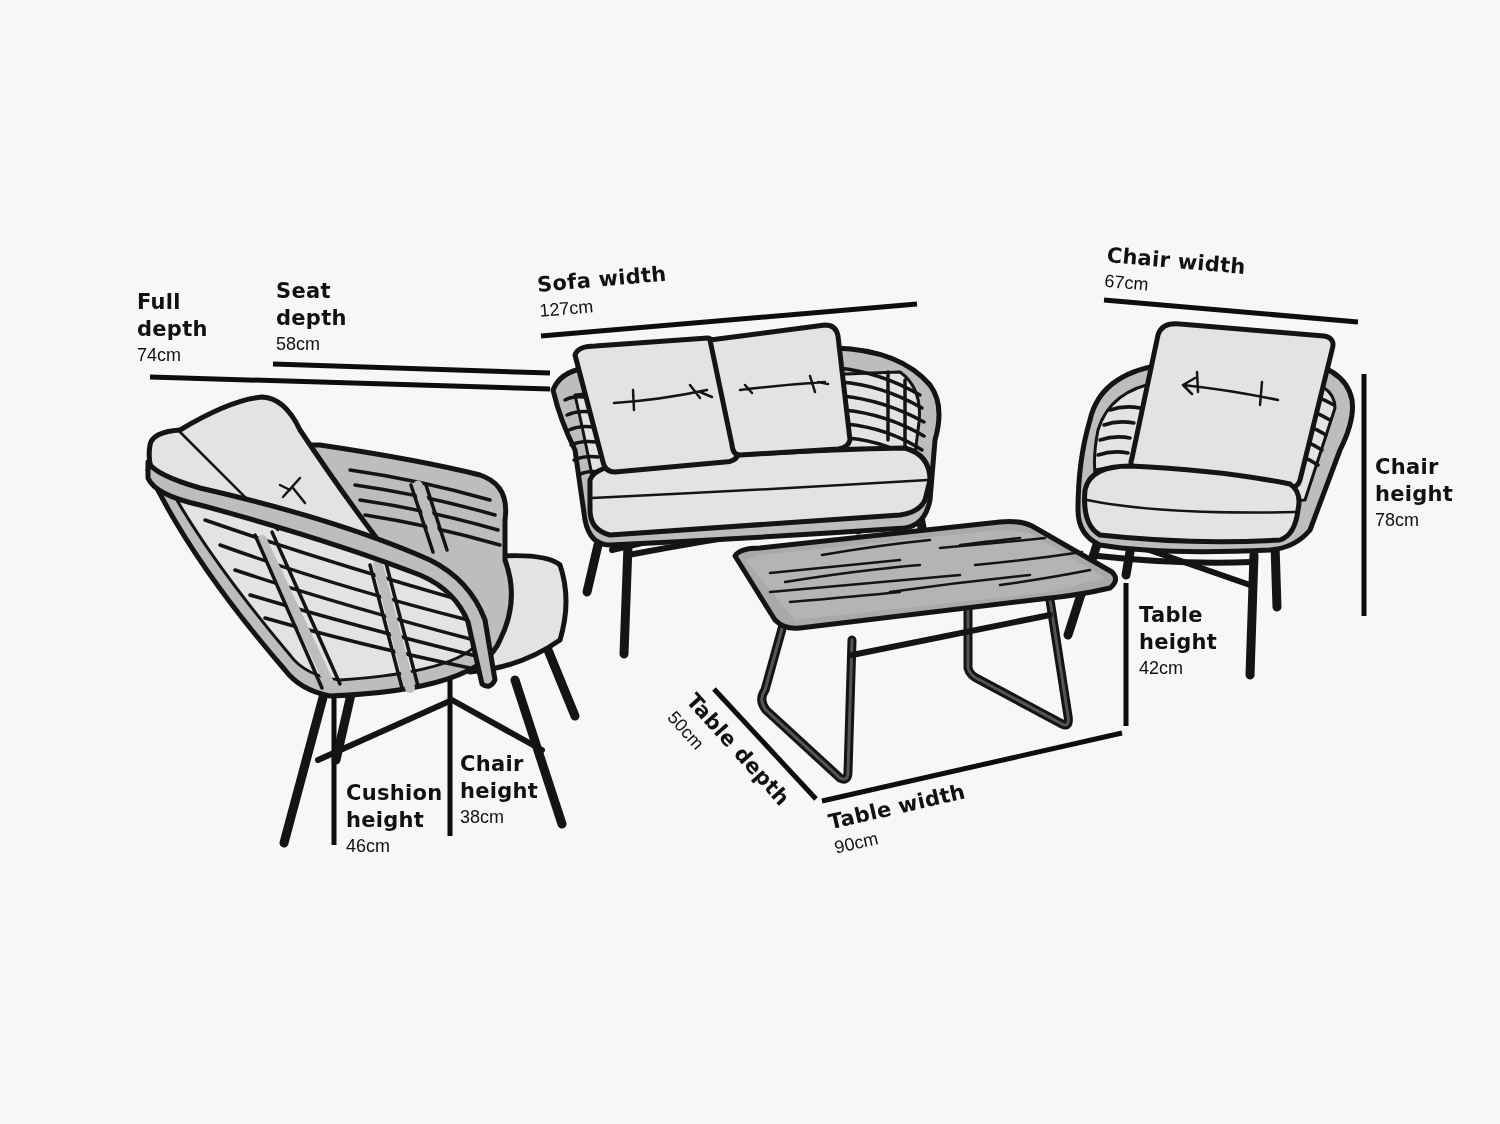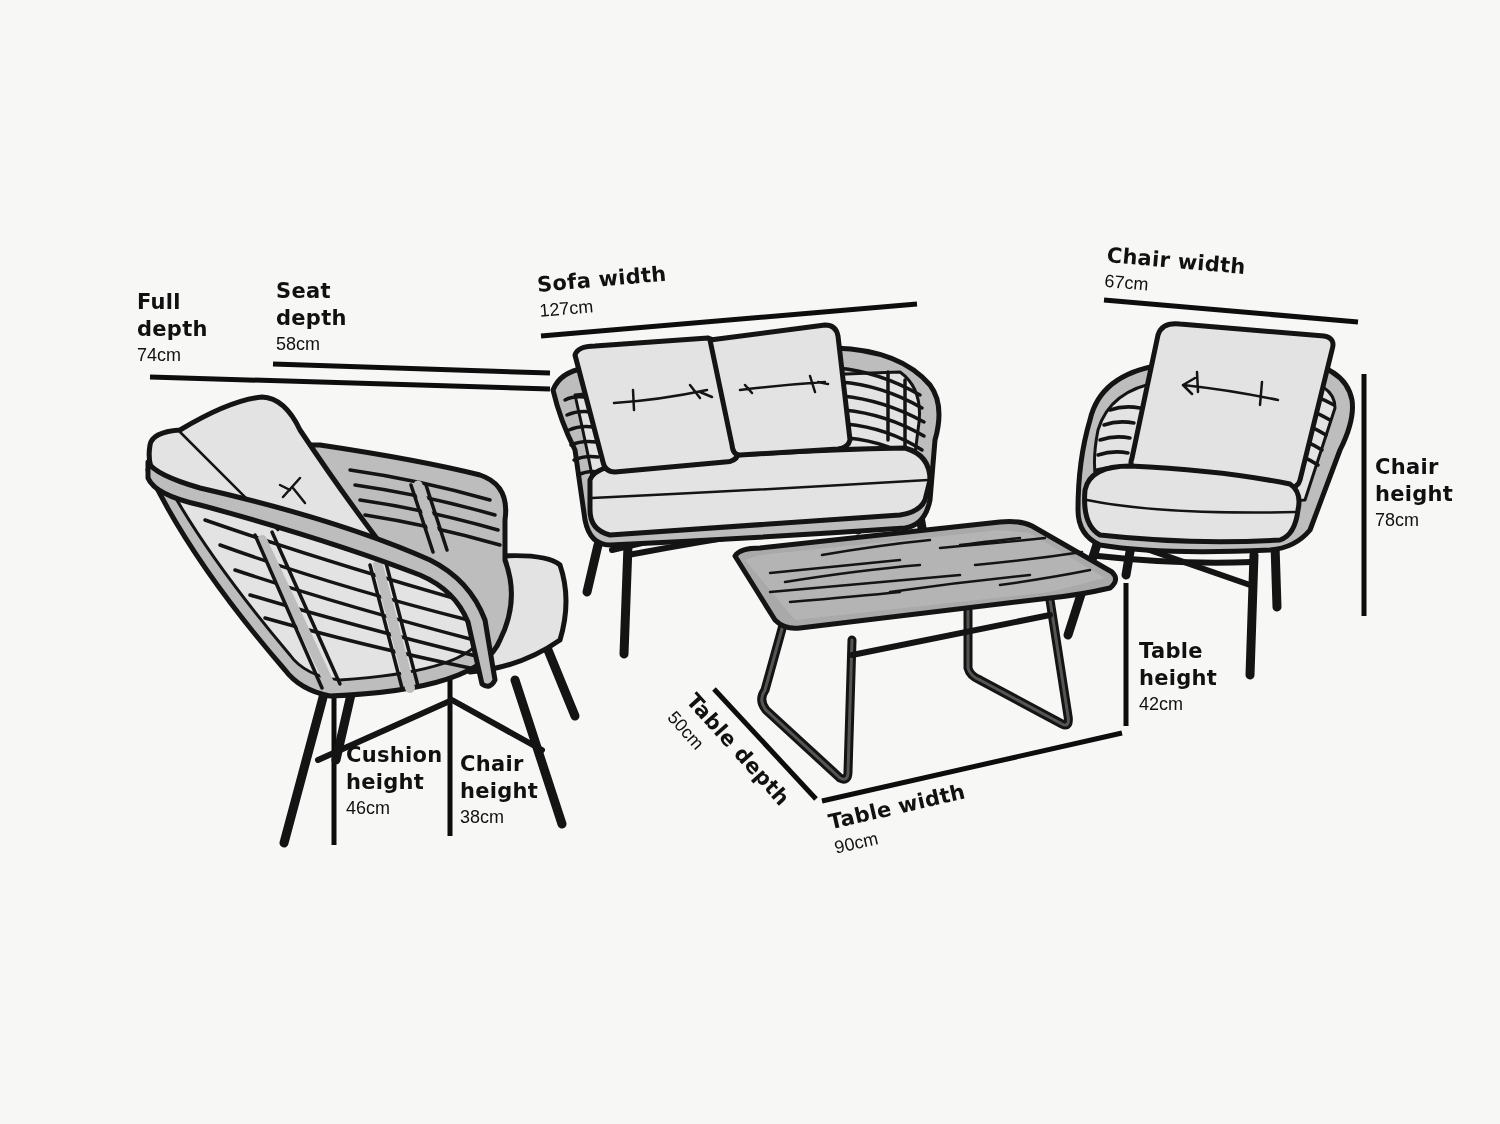--- a/index.html
+++ b/index.html
@@ -219,37 +219,37 @@
   <span class="t">Chair width</span>
   <span class="v">67cm</span>
 </div>
 
 <div class="label" style="left:1375px; top:454px;">
   <span class="t">Chair</span>
   <span class="t">height</span>
   <span class="v">78cm</span>
 </div>
 
-<div class="label" style="left:1139px; top:638px;">
+<div class="label" style="left:1139px; top:602px;">
   <span class="t">Table</span>
   <span class="t">height</span>
   <span class="v">42cm</span>
 </div>
 
 <div class="label" style="left:700px; top:688px; transform: rotate(48deg); transform-origin: left top;">
   <span class="t">Table depth</span>
   <span class="v">50cm</span>
 </div>
 
 <div class="label" style="left:826px; top:810px; transform: rotate(-13deg); transform-origin: left top;">
   <span class="t">Table width</span>
   <span class="v">90cm</span>
 </div>
 
-<div class="label" style="left:346px; top:742px;">
+<div class="label" style="left:346px; top:780px;">
   <span class="t">Cushion</span>
   <span class="t">height</span>
   <span class="v">46cm</span>
 </div>
 
 <div class="label" style="left:460px; top:751px;">
   <span class="t">Chair</span>
   <span class="t">height</span>
   <span class="v">38cm</span>
 </div>

